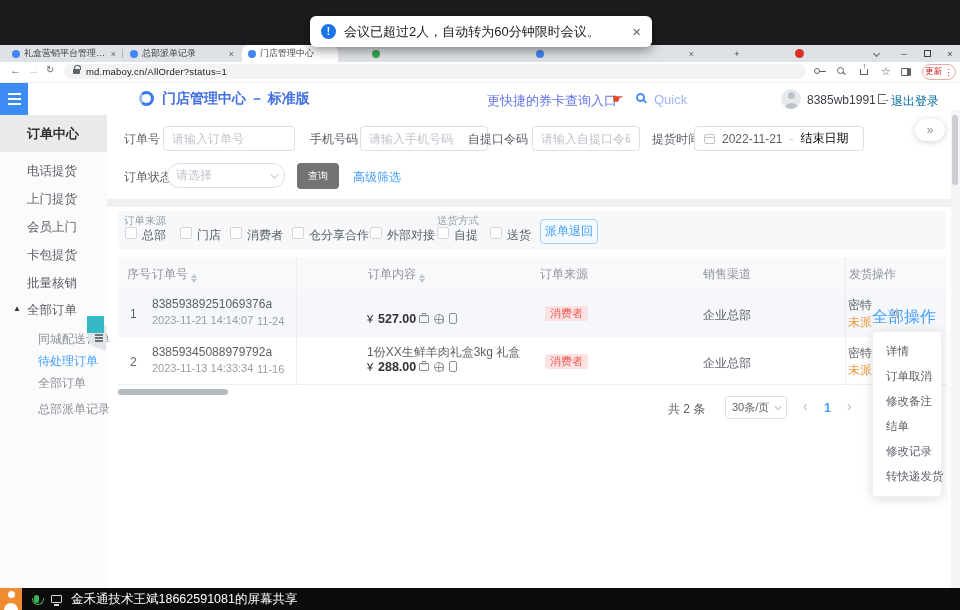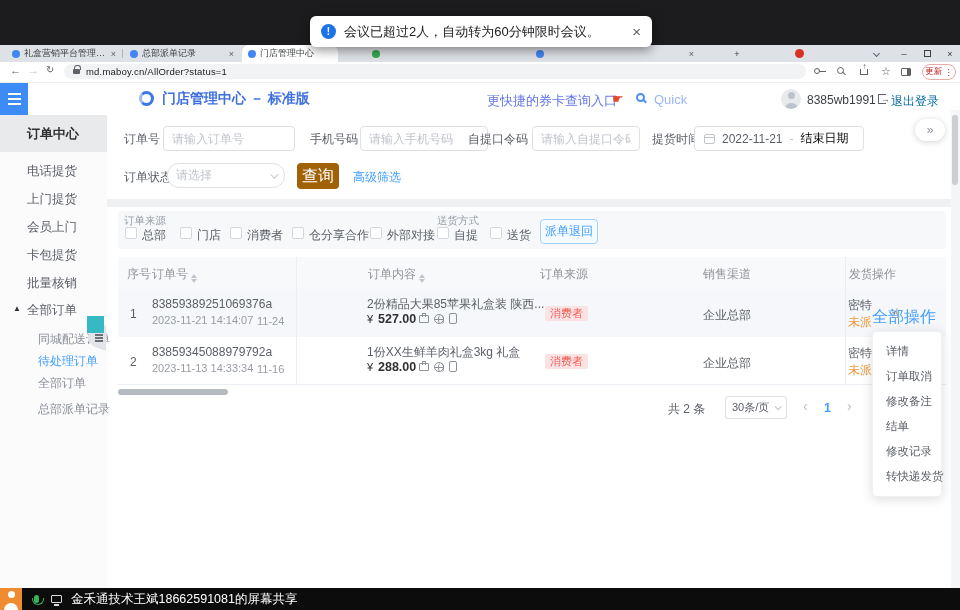--- a/index.html
+++ b/index.html
@@ -90,21 +90,21 @@
        padding:0 8px;background:#fff;outline:none;font-family:inherit}
   .ipt::placeholder{color:#c0c4cc}
   .selbox{position:absolute;height:25px;border:1px solid #dcdfe6;border-radius:12px;background:#fff;
           display:flex;align-items:center;padding:0 8px;font-size:12px;color:#c0c4cc}
   .selbox .chev{margin-left:auto;width:6px;height:6px;border-right:1.3px solid #c0c4cc;border-bottom:1.3px solid #c0c4cc;
                 transform:rotate(45deg) translateY(-2px)}
   .datebox{left:694px;top:126px;width:170px;height:25px;border:1px solid #dcdfe6;border-radius:4px;background:#fff;
            display:flex;align-items:center;gap:7px;padding:0 9px;font-size:12px}
   .ic-cal{width:11px;height:10px;border:1px solid #c0c4cc;border-radius:2px;position:relative;flex:0 0 11px}
   .ic-cal::before{content:"";position:absolute;left:0;right:0;top:2px;height:1px;background:#c0c4cc}
-  .btn-primary{position:absolute;background:#a16207;color:#fff;border-radius:4px;font-size:16px;
+  .btn-primary{position:absolute;background:#737373;color:#fff;border-radius:4px;font-size:10px;
                display:flex;align-items:center;justify-content:center}
   .link{position:absolute;color:#409eff;font-size:12px;white-space:nowrap}
   .morebtn{left:915px;top:119px;width:30px;height:22px;background:#fff;border-radius:11px;
            box-shadow:0 1px 6px rgba(0,0,0,.18);display:flex;align-items:center;justify-content:center;
            color:#8a8f99;font-size:12px}
   .divband{left:107px;top:199px;width:853px;height:8px;background:#eef0f2}
 
   
   .cbxband{left:118px;top:211px;width:828px;height:38px;background:#f7f8fa;border-radius:3px}
   .minilbl{position:absolute;font-size:10.5px;color:#99a0a8}
@@ -334,21 +334,20 @@
   <span class="th" style="left:703px">销售渠道</span>
   <span class="th" style="left:849px;width:22px;overflow:hidden">发货</span>
   <span class="th" style="left:872px">操作</span>
 
   <div class="row row1"></div>
   <span class="cell" style="left:130px;top:307px">1</span>
   <span class="cell" style="left:152px;top:297px">83859389251069376a</span>
   <span class="cell sub" style="left:152px;top:314px">2023-11-21 14:14:07</span>
   <span class="cell sub" style="left:246px;top:298px">:</span>
   <span class="cell sub" style="left:257px;top:315px">11-24</span>
-  <span class="cell" style="left:367px;top:296px">2份精品大果85苹果礼盒装 陕西...</span>
   <span class="cell price-cur" style="left:367px;top:313px">¥</span>
   <span class="cell price-val" style="left:378px;top:312px">527.00</span>
   <span class="rowicons" style="left:419px;top:313px">
     <span class="ic-print"></span>
     <span class="ic-globe"></span>
     <span class="ic-phone"></span>
   </span>
   <span class="tag-red" style="left:545px;top:306px">消费者</span>
   <span class="cell" style="left:703px;top:307px">企业总部</span>
   <span class="cell" style="left:848px;top:297px;width:24px;overflow:hidden">密特</span>

